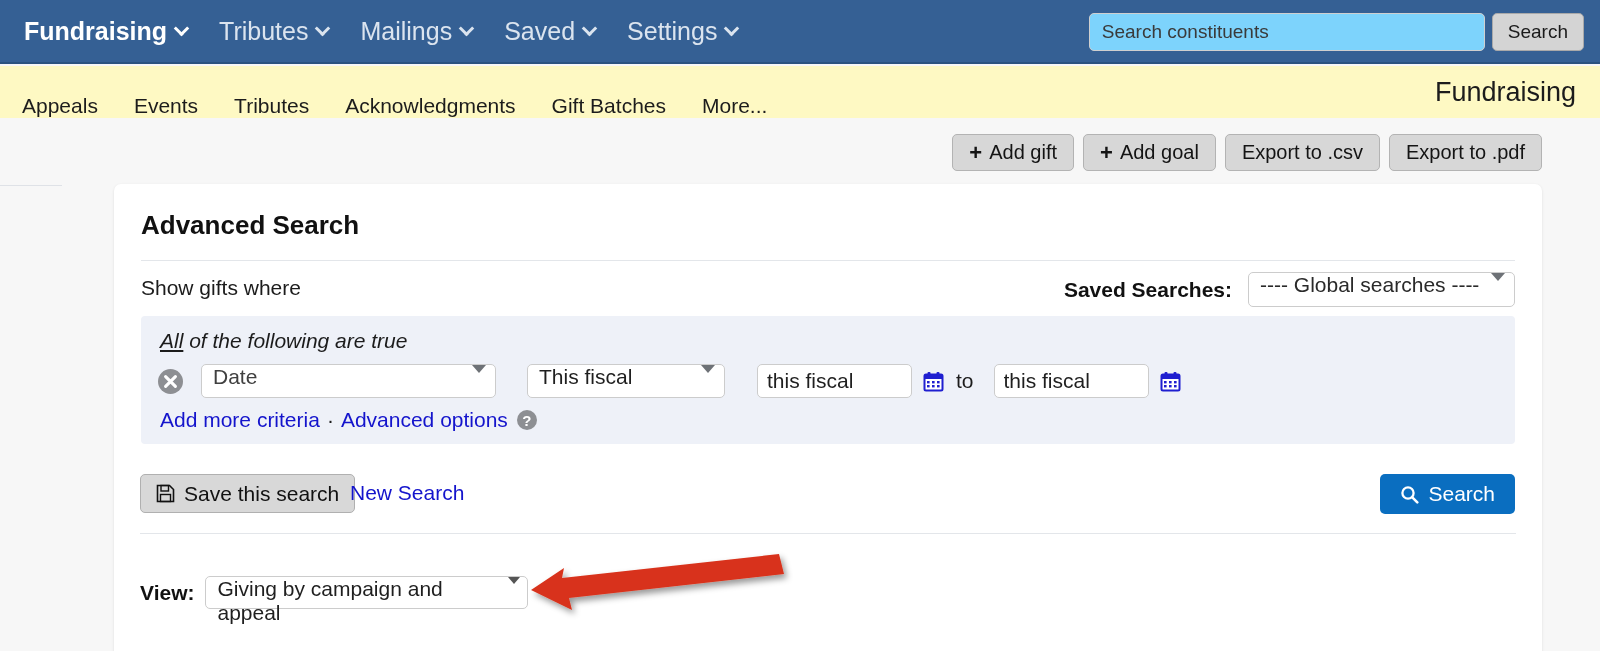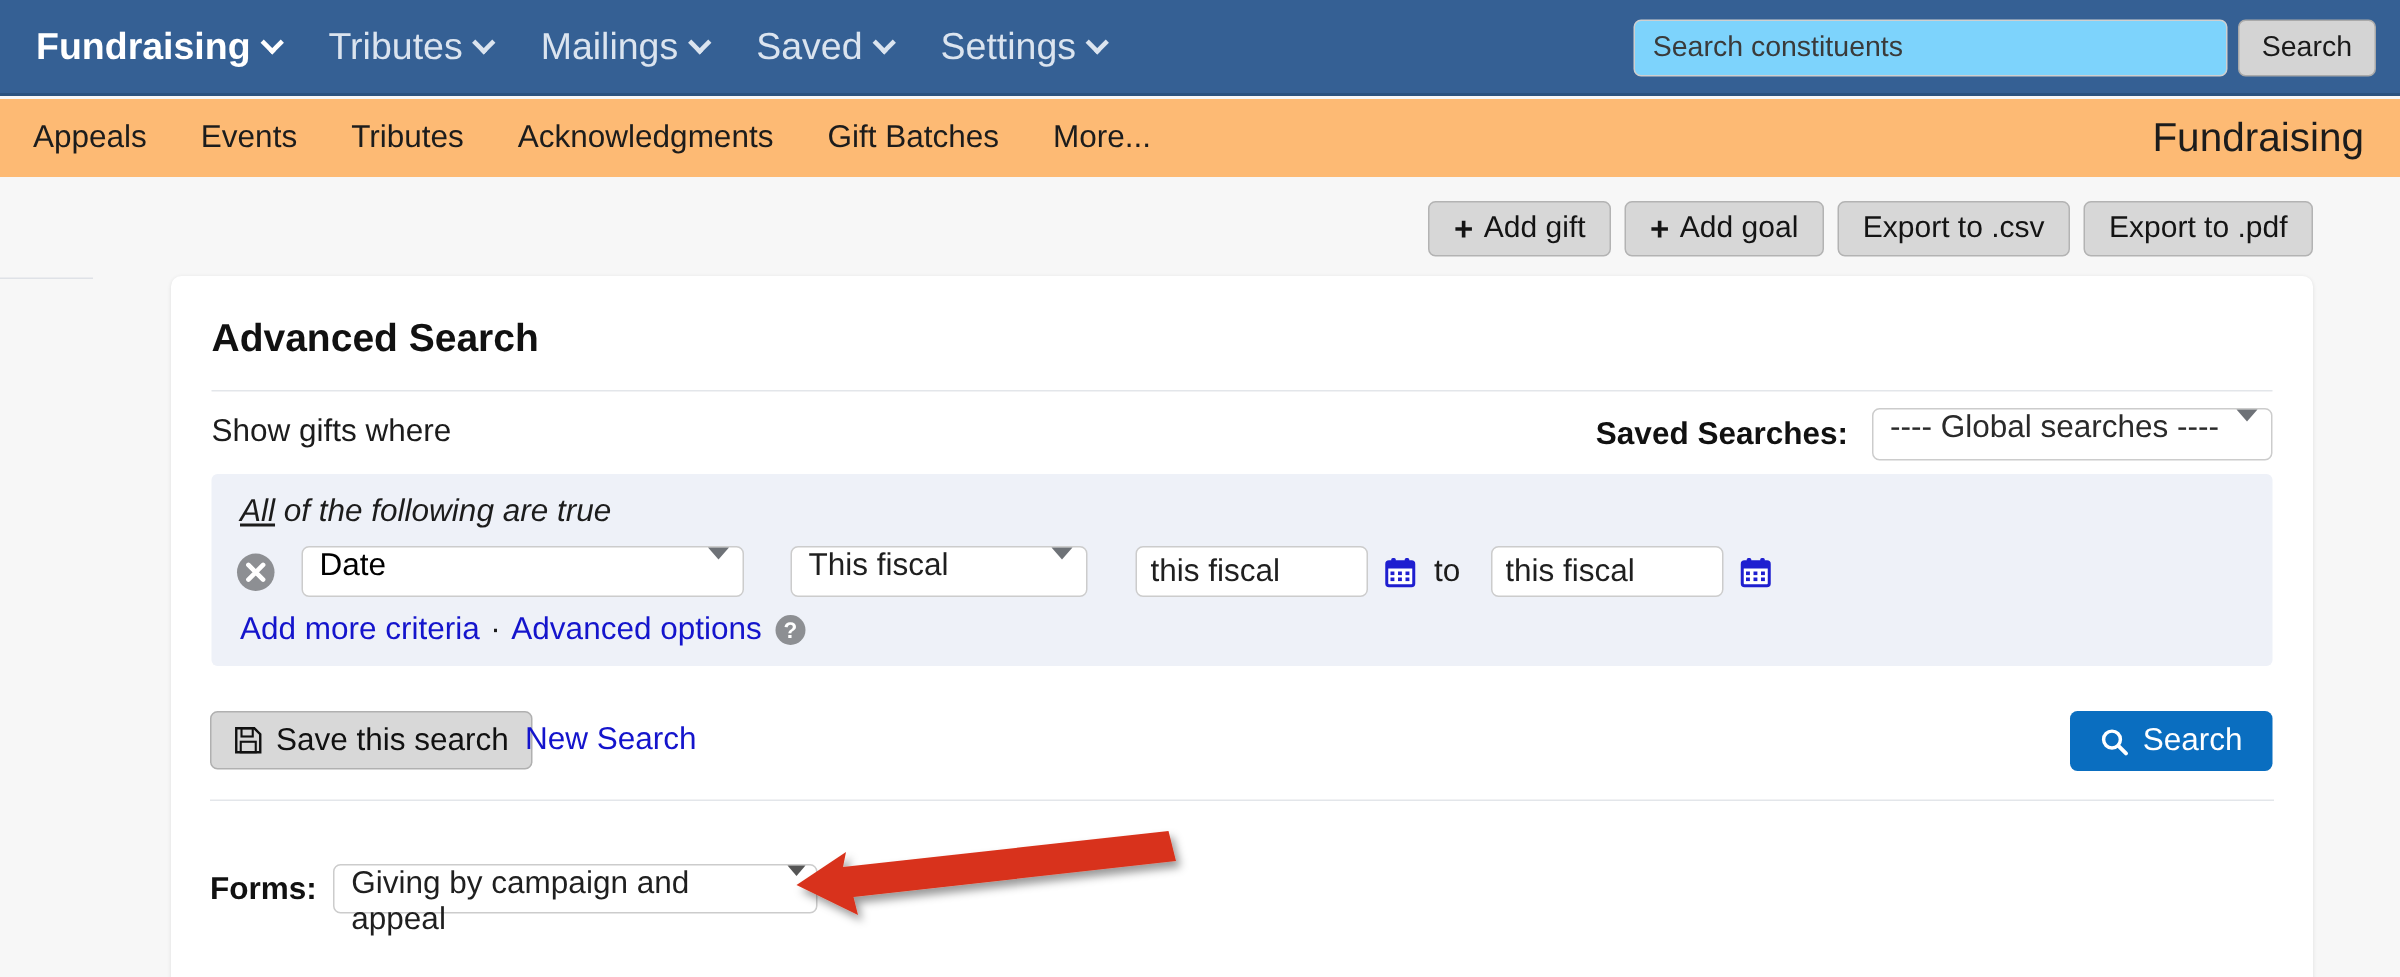--- a/index.html
+++ b/index.html
@@ -61,22 +61,22 @@
     background: #d4d4d4;
     font-size: 19px; color: #1a1a1a;
     cursor: pointer;
     font-family: "Liberation Sans", sans-serif;
   }
 
   
   #subnav {
     position: absolute; top: 66px; left: 0;
     width: 1600px; height: 52px;
-    background: #fdba74;
-    display: flex; align-items: center;
+    background: #fef9c3;
+    display: flex; align-items: flex-end;
   }
   .subnav-item {
     font-size: 21px; color: #1c1c1c;
     padding: 0 18px; cursor: pointer; white-space: nowrap;
   }
   #subnav-pad { width: 4px; }
   #page-title {
     position: absolute; right: 24px; top: 50%;
     transform: translateY(-50%);
     font-size: 27px; color: #1c1c1c;
@@ -170,21 +170,21 @@
     display: flex; align-items: center;
   }
   .x-circle {
     width: 25px; height: 25px; border-radius: 50%;
     background: #8d8f93;
     display: flex; align-items: center; justify-content: center;
     cursor: pointer; flex: none;
   }
   .x-circle svg { display: block; }
   #field-select { width: 295px; height: 34px; margin-left: 18px; padding: 0 9px 0 11px; }
-  #field-select .sel-text { font-size: 21px; color: #000000; }
+  #field-select .sel-text { font-size: 21px; color: #404040; }
   #op-select { width: 198px; height: 34px; margin-left: 31px; padding: 0 9px 0 11px; }
   #op-select .sel-text { font-size: 21px; color: #1f1f1f; }
   .date-input {
     width: 155px; height: 34px;
     border: 1px solid #cccccc; border-radius: 5px;
     background: #fff;
     font-size: 21px; color: #1f1f1f;
     padding: 0 9px; outline: none;
     font-family: "Liberation Sans", sans-serif;
   }
@@ -423,21 +423,21 @@
     <svg width="19" height="19" viewBox="0 0 19 19" aria-hidden="true">
       <circle cx="8" cy="8" r="5.6" fill="none" stroke="#ffffff" stroke-width="2.3"></circle>
       <path d="M12.3 12.3 L17.3 17.3" stroke="#ffffff" stroke-width="2.6" stroke-linecap="round"></path>
     </svg>
     <span>Search</span>
   </div>
 
   <div id="card-rule-2"></div>
 
   <div id="view-row">
-    <span id="view-label">Forms:</span>
+    <span id="view-label">View:</span>
     <div class="select-box" id="view-select">
       <span class="sel-text">Giving by campaign and appeal</span>
       <span class="tri-sm"></span>
     </div>
   </div>
 </div>
 
 <svg id="red-arrow" width="270" height="80" viewBox="0 0 270 80" aria-hidden="true">
   <defs>
     <filter id="arrowshadow" x="-30%" y="-30%" width="180%" height="180%">

